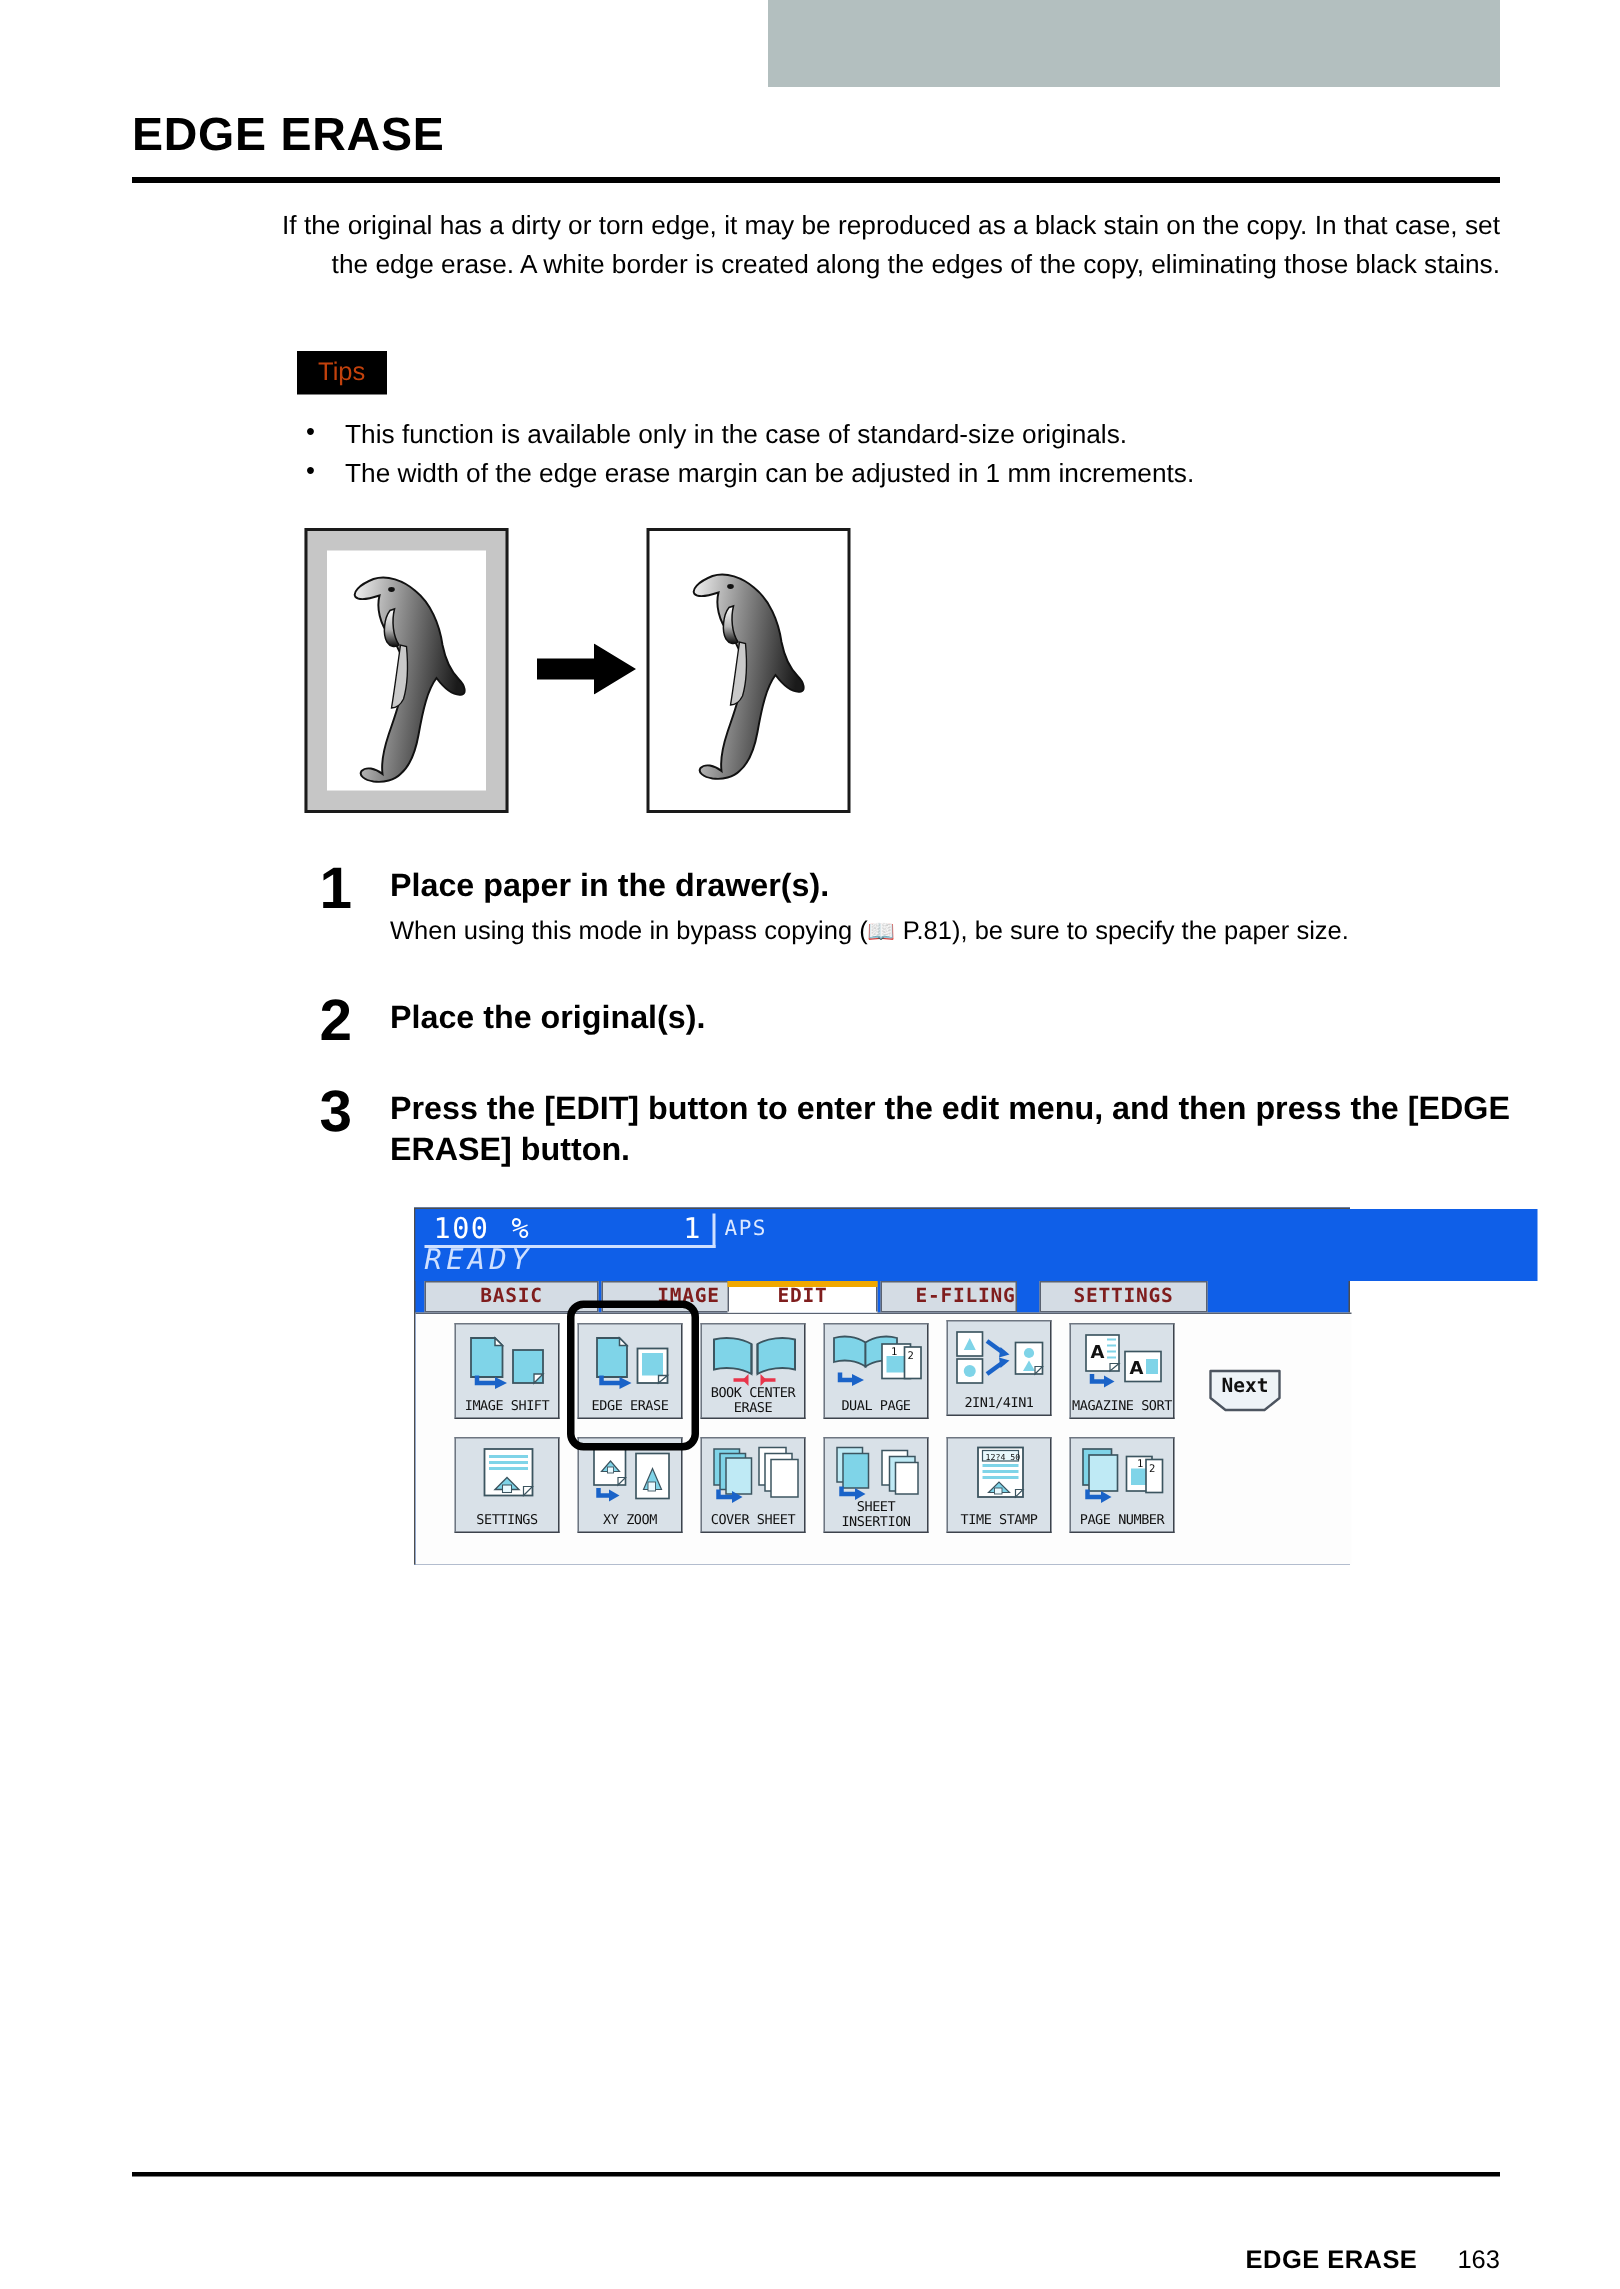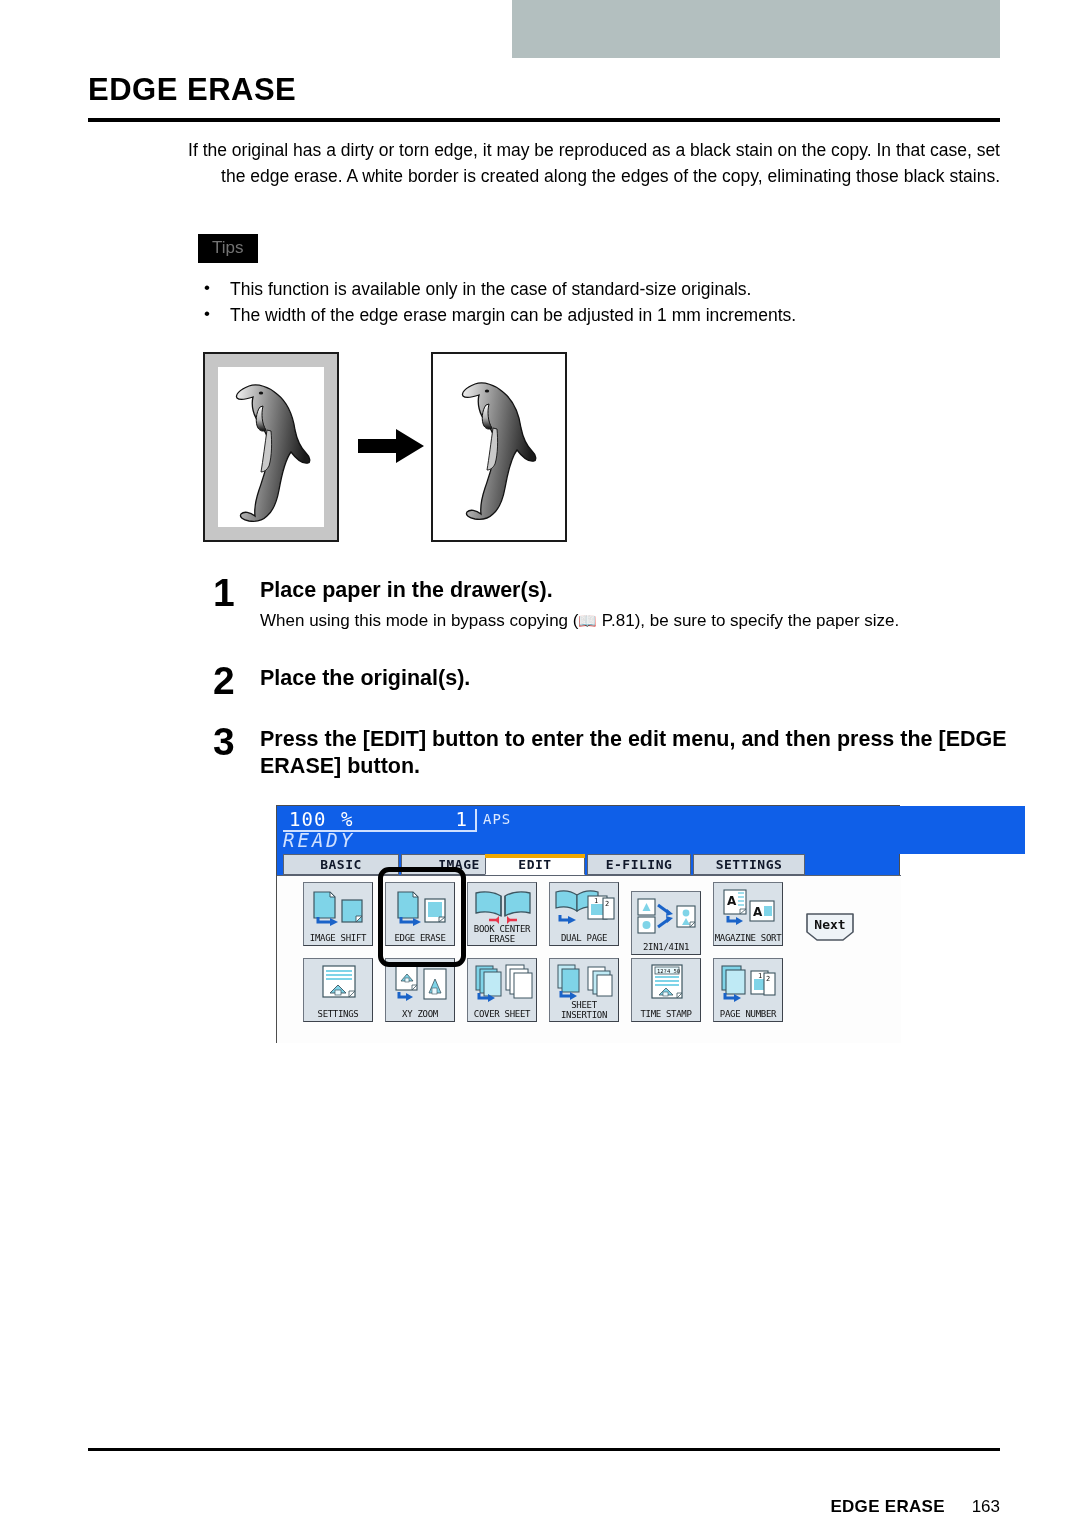--- a/index.html
+++ b/index.html
@@ -25,21 +25,21 @@
     position:absolute;left:88px;top:118px;width:912px;height:4px;background:#000;
   }
   
   .intro{
     position:absolute;left:188px;top:138px;width:812px;
     font-size:17.5px;line-height:25.5px;text-align:right;
   }
   
   .tips-label{
     position:absolute;left:198px;top:234px;
-    background:#000;color:#737373;
+    background:#000;color:#c2410c;
     font-size:17px;
     padding:4px 14px 5px 14px;
   }
   .tips-list{
     position:absolute;left:198px;top:276px;width:790px;
     font-size:17.5px;line-height:26px;
   }
   .tips-list .li{position:relative;padding-left:32px;}
   .tips-list .li .bullet{
     position:absolute;left:6px;top:-1px;font-size:17px;
@@ -106,21 +106,21 @@
   }
   
   .tabrow{position:absolute;left:0;top:48px;width:624px;height:22px;}
   .tab{
     position:absolute;top:0;height:21px;
     background:#d4dce4;
     border:1px solid #5a6270;
     box-sizing:border-box;
     text-align:center;
     font-size:13px;font-weight:bold;line-height:19px;
-    color:#0f172a;
+    color:#7f1d1d;
     letter-spacing:.5px;
   }
   .tab.sel{
     background:#ffffff;border-bottom-color:#ffffff;
   }
   .tab.sel .accent{
     position:absolute;left:-1px;top:-1px;right:-1px;height:4px;background:#f0a800;
   }
   
   .lcd-body{
@@ -293,21 +293,21 @@
     <div class="tab" style="left:6px;width:116px;">
       <span>BASIC</span>
     </div>
     <div class="tab" style="left:124px;width:116px;">
       <span>IMAGE</span>
     </div>
     <div class="tab sel" style="left:208px;width:100px;z-index:3;">
       <span class="accent"></span>
       <span>EDIT</span>
     </div>
-    <div class="tab" style="left:310px;width:104px;">
+    <div class="tab" style="left:310px;width:91px;text-align:right;">
       <span>E-FILING</span>
     </div>
     <div class="tab" style="left:416px;width:112px;">
       <span>SETTINGS</span>
     </div>
   </div>
 
   <div class="lcd-body">
 
     <div class="fbtn" style="left:26px;top:6px;">
@@ -358,21 +358,21 @@
         <rect x="41" y="17" width="12" height="11" fill="#7fd4e8"></rect>
         <text x="44" y="16" font-size="7" font-family="DejaVu Sans Mono, monospace" fill="#111">1</text>
         <rect x="53" y="11" width="11" height="21" fill="#fff" stroke="#3c5560" stroke-width="1.1"></rect>
         <text x="55" y="19" font-size="7" font-family="DejaVu Sans Mono, monospace" fill="#111">2</text>
         <path d="M10 28 v5 h10" fill="none" stroke="#1a63c8" stroke-width="3"></path>
         <path d="M18 29 l8 4 l-8 4 z" fill="#1a63c8"></path>
       </svg>
       <div class="lbl">DUAL PAGE</div>
     </div>
 
-    <div class="fbtn" style="left:354px;top:15px;">
+    <div class="fbtn" style="left:354px;top:4px;">
       <svg class="art" viewBox="0 0 70 40">
         <rect x="6" y="3" width="17" height="16" fill="#fff" stroke="#3c5560" stroke-width="1.1"></rect>
         <path d="M14.5 7 l4 8 h-8 z" fill="#7fd4e8"></path>
         <rect x="6" y="21" width="17" height="16" fill="#fff" stroke="#3c5560" stroke-width="1.1"></rect>
         <circle cx="14.5" cy="29" r="4" fill="#7fd4e8"></circle>
         <path d="M26 9 l11 8" stroke="#1a63c8" stroke-width="3" fill="none"></path>
         <path d="M35 13 l6 5 l-7 2 z" fill="#1a63c8"></path>
         <path d="M26 31 l11 -8" stroke="#1a63c8" stroke-width="3" fill="none"></path>
         <path d="M35 27 l6 -5 l-7 -2 z" fill="#1a63c8"></path>
         <rect x="45" y="10" width="18" height="21" fill="#fff" stroke="#3c5560" stroke-width="1.1"></rect>

